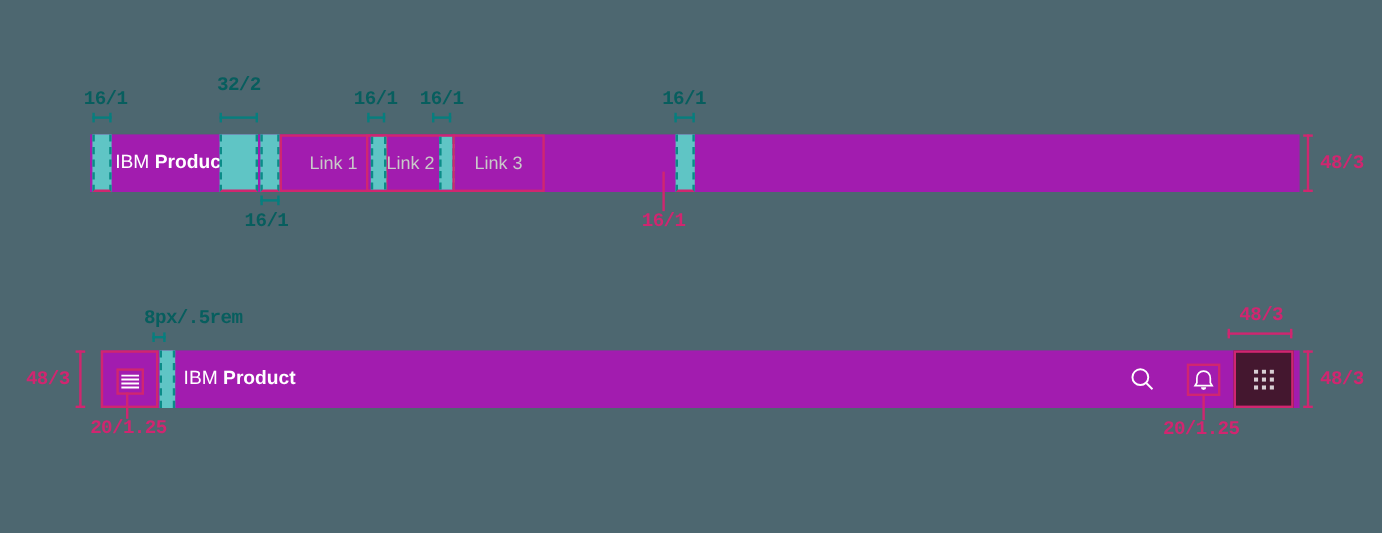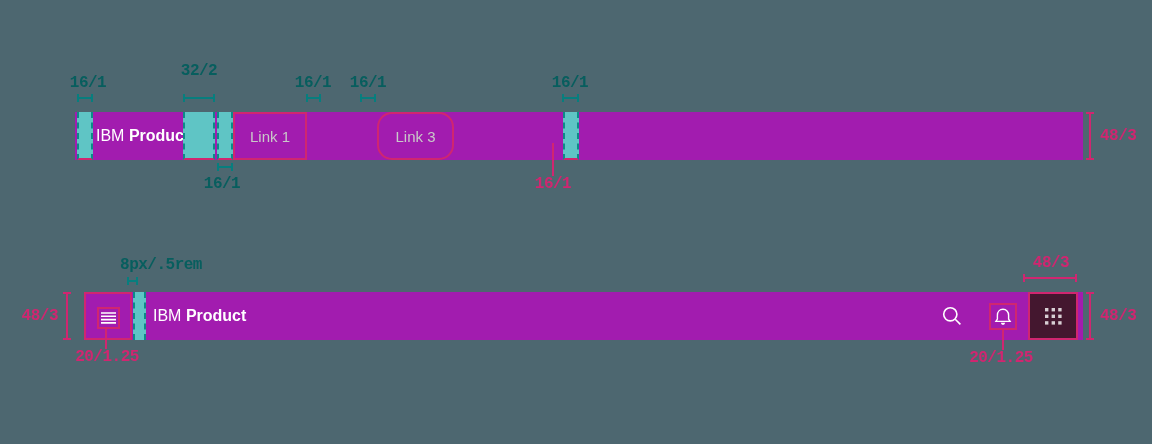--- a/index.html
+++ b/index.html
@@ -56,24 +56,29 @@
 <body>
 
 <div class="canvas">
 
   <div class="bar" style="left:75px;top:112px;width:1008px;">
     <div class="strip pb" style="left:2px;width:16px;"></div>
     <div class="brand" style="left:21px;"><span>IBM </span><span class="b">Product</span></div>
     <div class="strip pb" style="left:108px;width:32px;"></div>
     <div class="strip pb" style="left:142px;width:16px;"></div>
 
-    <div class="linkbox" style="left:158px;width:74px;">
+    <div class="linkbox" style="left:158px;width:90px;">
       <span>Link 1</span>
     </div>
-    <div class="linkbox" style="left:302px;width:77px;border-radius:15px;">
+    <div class="linkbox" style="left:230px;width:74px;">
+      <div class="strip" style="left:2px;width:13px;height:44px;top:0;"></div>
+      <span>Link 2</span>
+      <div class="strip" style="left:59px;width:13px;height:44px;top:0;"></div>
+    </div>
+    <div class="linkbox" style="left:302px;width:77px;">
       <span>Link 3</span>
     </div>
     <div class="strip pb" style="left:488px;width:16px;"></div>
   </div>
 
   <div class="lbl teal" style="left:68px;top:76px;width:40px;">16/1</div>
   <div class="hbr" style="left:77px;top:94px;width:16px;"></div>
   <div class="lbl teal" style="left:179px;top:64px;width:40px;">32/2</div>
   <div class="hbr" style="left:183px;top:94px;width:32px;"></div>
   <div class="lbl teal" style="left:293px;top:76px;width:40px;">16/1</div>

